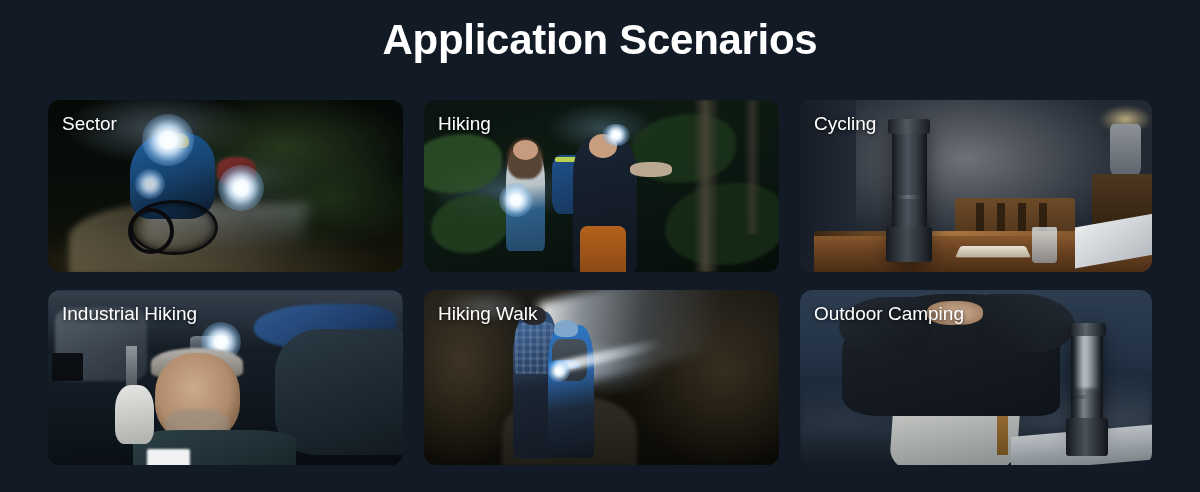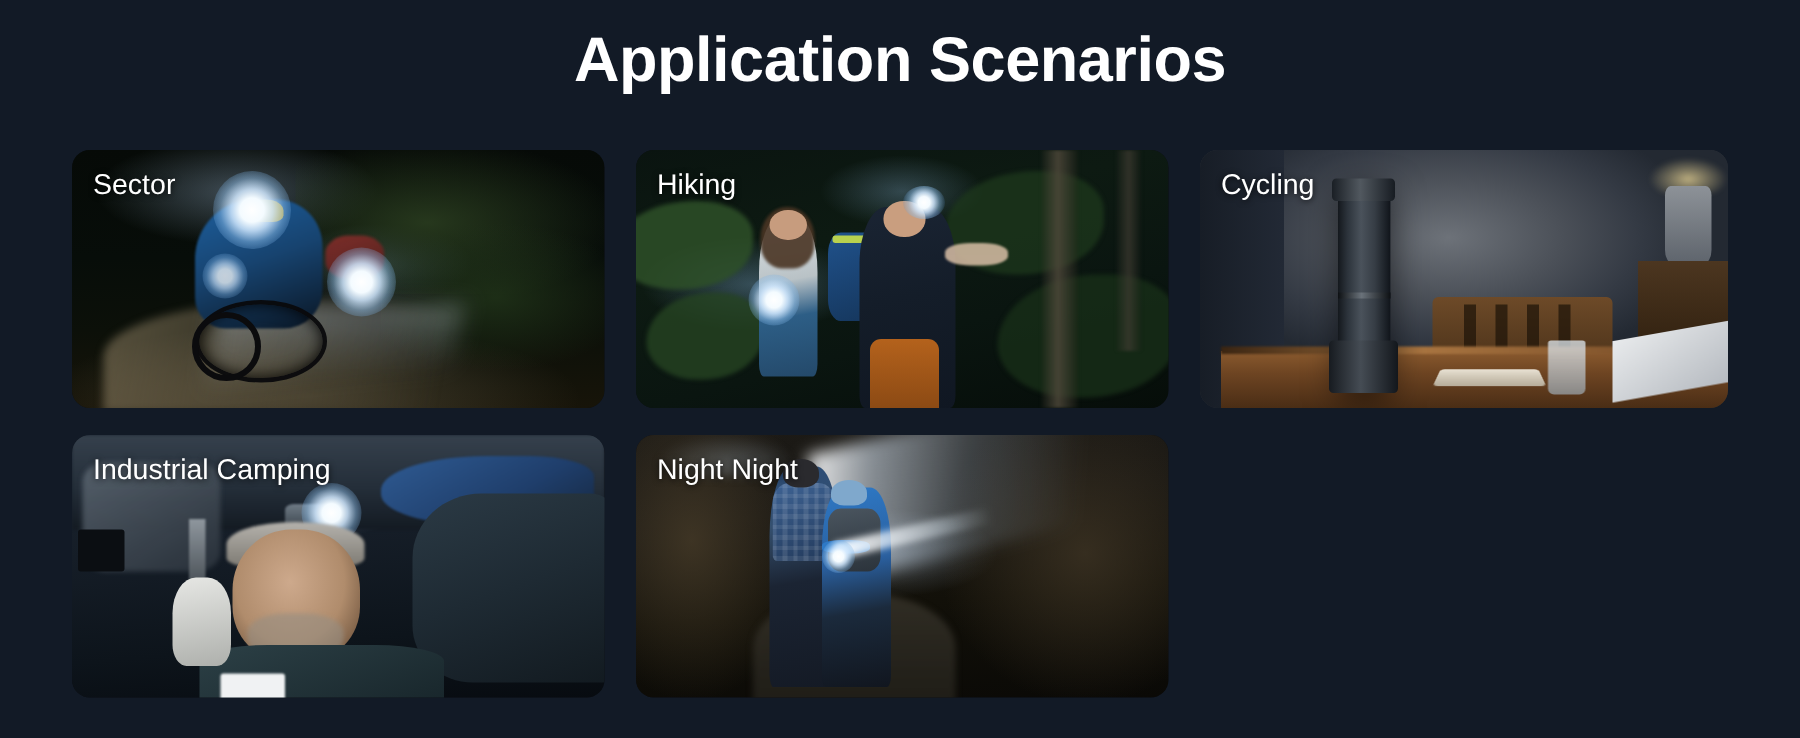--- a/index.html
+++ b/index.html
@@ -354,38 +354,57 @@
         <div class="ind-lamp-body"></div>
         <div class="lamp ind-lamp"></div>
         <div class="ind-hair"></div>
         <div class="ind-face"></div>
         <div class="ind-beard"></div>
         <div class="ind-body"></div>
         <div class="ind-tool"></div>
         <div class="ind-glove"></div>
         <div class="ind-logo"></div>
       </div>
-      <div class="label">Industrial Camping</div>
+      <div class="label">Industrial Hiking</div>
     </div>
 
     <div class="tile">
       <div class="scene nwk">
         <div class="nwk-sky"></div>
         <div class="nwk-brush-l"></div>
         <div class="nwk-brush-r"></div>
         <div class="nwk-path"></div>
         <div class="nwk-beam"></div>
         <div class="nwk-man"></div>
         <div class="nwk-man-plaid"></div>
         <div class="nwk-man-head"></div>
         <div class="nwk-woman"></div>
         <div class="nwk-woman-vest"></div>
         <div class="nwk-woman-hat"></div>
         <div class="nwk-arm"></div>
         <div class="nwk-beam-core"></div>
         <div class="lamp nwk-lamp"></div>
       </div>
-      <div class="label">Night Night</div>
-    </div>
-
+      <div class="label">Hiking Walk</div>
+    </div>
+
+    <div class="tile">
+      <div class="scene cmp">
+        <div class="cmp-hills"></div>
+        <div class="cmp-ground"></div>
+        <div class="cmp-chair"></div>
+        <div class="cmp-chair-strap"></div>
+        <div class="cmp-person"></div>
+        <div class="cmp-arm-l"></div>
+        <div class="cmp-arm-r"></div>
+        <div class="cmp-hands"></div>
+        <div class="cmp-table"></div>
+        <div class="cmp-torch"></div>
+        <div class="cmp-torch-glow"></div>
+        <div class="cmp-torch-head"></div>
+        <div class="cmp-torch-ring"></div>
+        <div class="cmp-torch-base"></div>
+      </div>
+      <div class="label">Outdoor Camping</div>
+    </div>
 
   </div>
 </div>
 
 </body></html>

